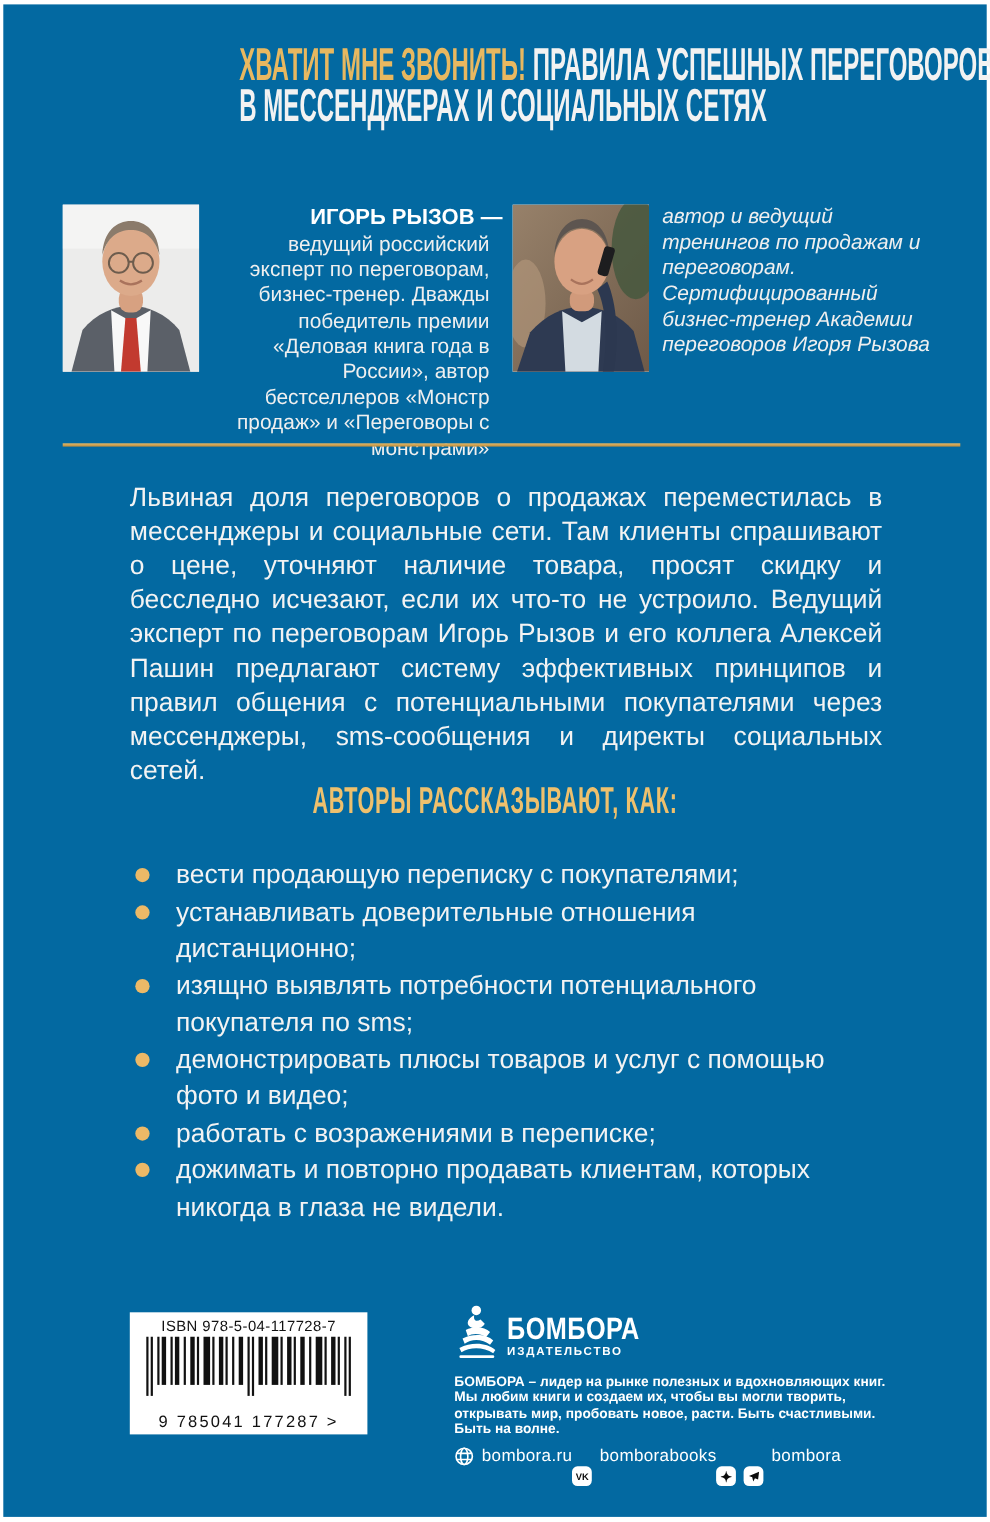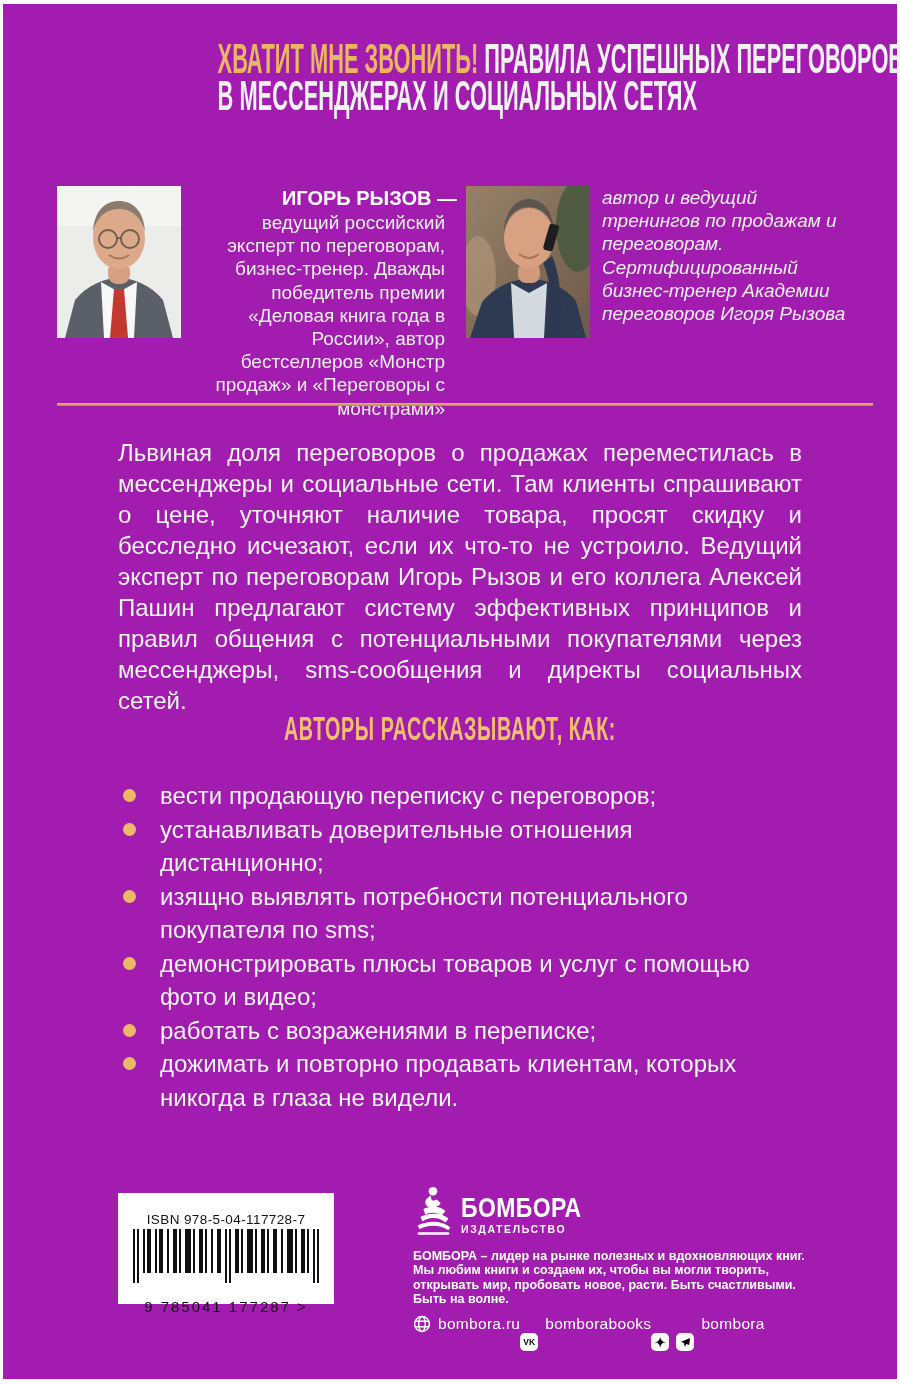--- a/index.html
+++ b/index.html
@@ -1,18 +1,18 @@
 <!DOCTYPE html>
 <html lang="ru"><head>
 <meta charset="utf-8">
 <style>
   html,body{margin:0;padding:0;}
   body{width:900px;height:1384px;background:#ffffff;font-family:"Liberation Sans",sans-serif;}
   .page{position:relative;width:900px;height:1384px;background:#ffffff;overflow:hidden;}
-  .cover{position:absolute;left:3px;top:4px;right:3px;bottom:5px;background:#a21caf;}
+  .cover{position:absolute;left:3px;top:4px;right:3px;bottom:5px;background:#0369a1;}
 
   
   .header{position:absolute;top:36px;left:0;right:0;text-align:center;color:#f2f2f2;
           font-weight:700;font-size:42px;line-height:37px;transform:scaleX(.52);transform-origin:50% 0;}
   .header .line{white-space:nowrap;}
   .gold{color:#e8b860;}
 
   
   .author{position:absolute;top:182px;}
   .author.left{left:54px;width:400px;text-align:right;}
@@ -37,21 +37,21 @@
                 transform:scaleX(.58);transform-origin:50% 0;letter-spacing:1px;}
 
   
   .bullets{position:absolute;left:117px;top:775px;width:650px;list-style:none;margin:0;padding:0;}
   .bullets li{position:relative;padding-left:40px;color:#f3f3f3;font-size:24px;line-height:33.5px;}
   .dot{position:absolute;left:3px;top:10px;width:13px;height:13px;border-radius:50%;background:#ecb967;}
 
   
   .barcode-box{position:absolute;left:115px;top:1189px;width:216px;height:111px;background:#fff;
                text-align:center;color:#111;}
-  .isbn{font-size:13.5px;letter-spacing:.4px;padding-top:18px;line-height:17px;}
+  .isbn{font-size:13.5px;letter-spacing:.4px;padding-top:4px;line-height:17px;}
   .bars{display:block;margin:1px auto 0;}
   .digits{font-size:15px;letter-spacing:2px;line-height:16px;margin-top:16px;}
 
   
   .publisher{position:absolute;left:410px;top:1182px;display:flex;align-items:flex-start;color:#fff;}
   .logo-mark{width:40px;height:50px;margin-right:8px;}
   .logo-text .p-name{font-weight:700;font-size:28px;line-height:28px;letter-spacing:.5px;
                      transform:scaleX(.82);transform-origin:0 50%;white-space:nowrap;margin-top:8px;}
   .logo-text .p-sub{font-weight:700;font-size:10.5px;letter-spacing:1.6px;margin-top:1px;}
 
@@ -128,21 +128,21 @@
       </div>
     </div>
 
     <div class="divider"></div>
 
     <div class="summary">Львиная доля переговоров о продажах переместилась в мессенджеры и социальные сети. Там клиенты спрашивают о цене, уточняют наличие товара, просят скидку и бесследно исчезают, если их что-то не устроило. Ведущий эксперт по переговорам Игорь Рызов и его коллега Алексей Пашин предлагают систему эффективных принципов и правил общения с потенциальными покупателями через мессенджеры, sms-сообщения и директы социальных сетей.</div>
 
     <div class="list-heading">АВТОРЫ РАССКАЗЫВАЮТ, КАК:</div>
 
     <ul class="bullets">
-      <li><span class="dot"></span><span>вести продающую переписку с переговоров;</span></li>
+      <li><span class="dot"></span><span>вести продающую переписку с покупателями;</span></li>
       <li><span class="dot"></span><span>устанавливать доверительные отношения дистанционно;</span></li>
       <li><span class="dot"></span><span>изящно выявлять потребности потенциального покупателя по sms;</span></li>
       <li><span class="dot"></span><span>демонстрировать плюсы товаров и услуг с помощью фото и видео;</span></li>
       <li><span class="dot"></span><span>работать с возражениями в переписке;</span></li>
       <li><span class="dot"></span><span>дожимать и повторно продавать клиентам, которых никогда в глаза не видели.</span></li>
     </ul>
 
     <div class="barcode-box">
       <div class="isbn">ISBN 978-5-04-117728-7</div>
       <svg class="bars" width="196" height="54" viewBox="0 0 190 54" aria-hidden="true">

